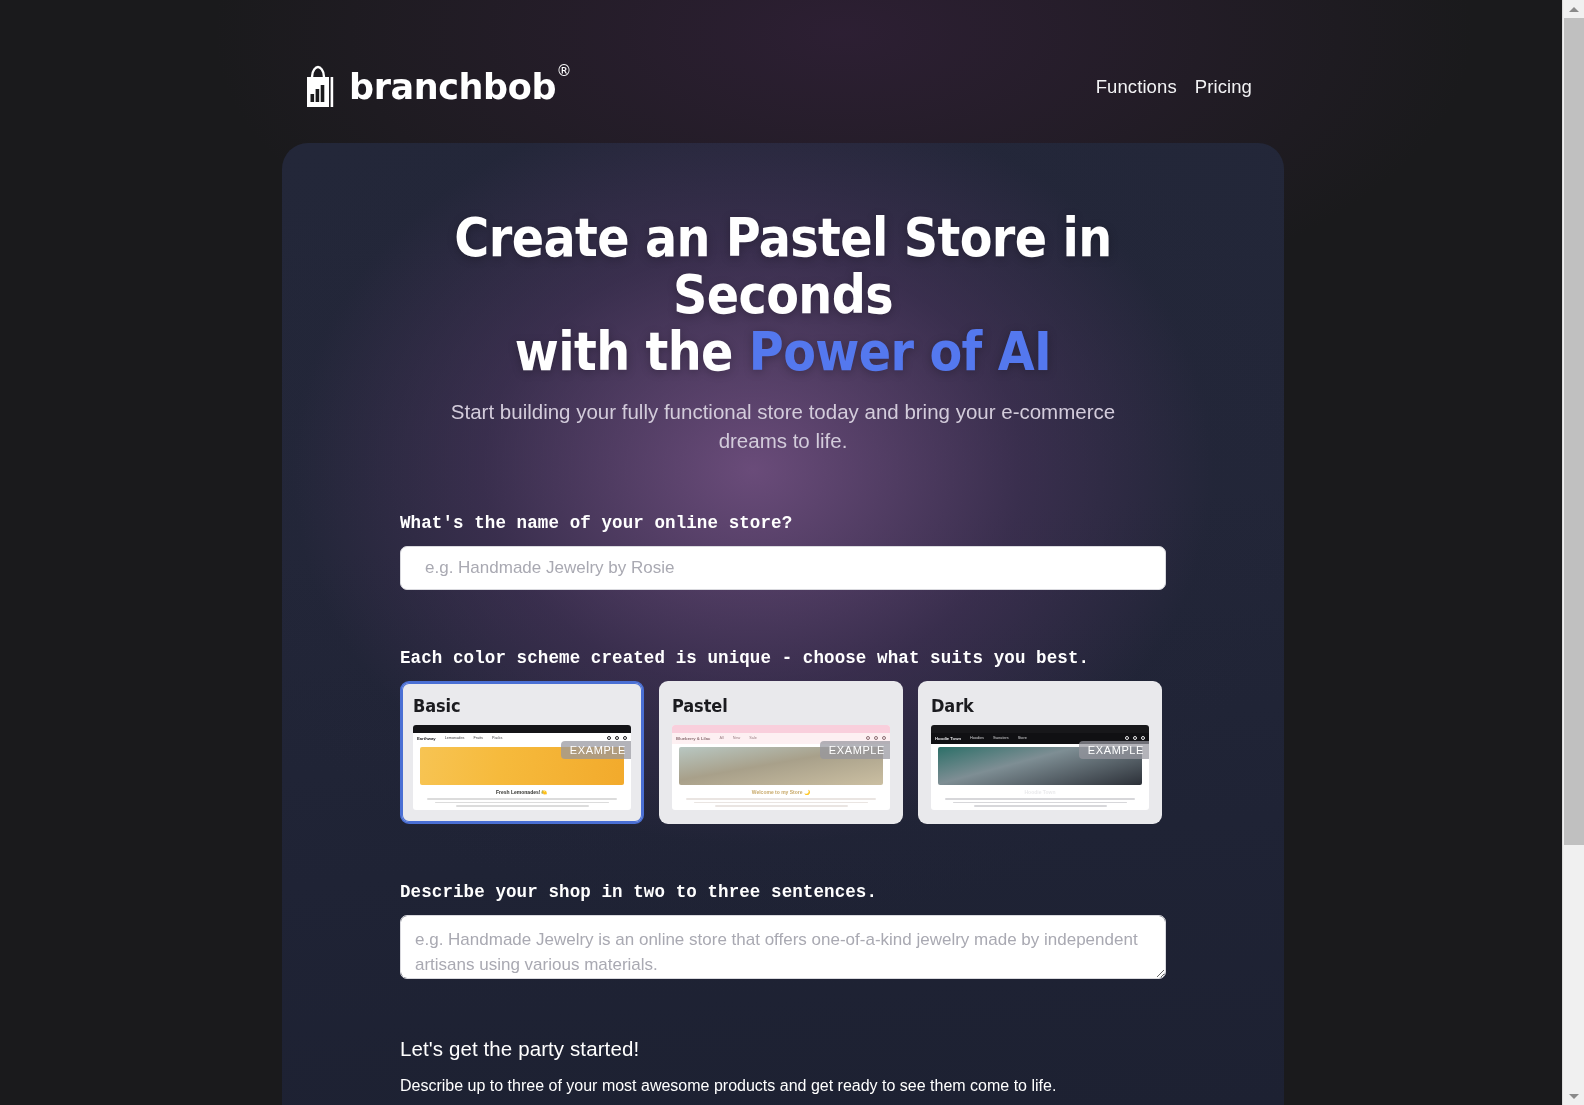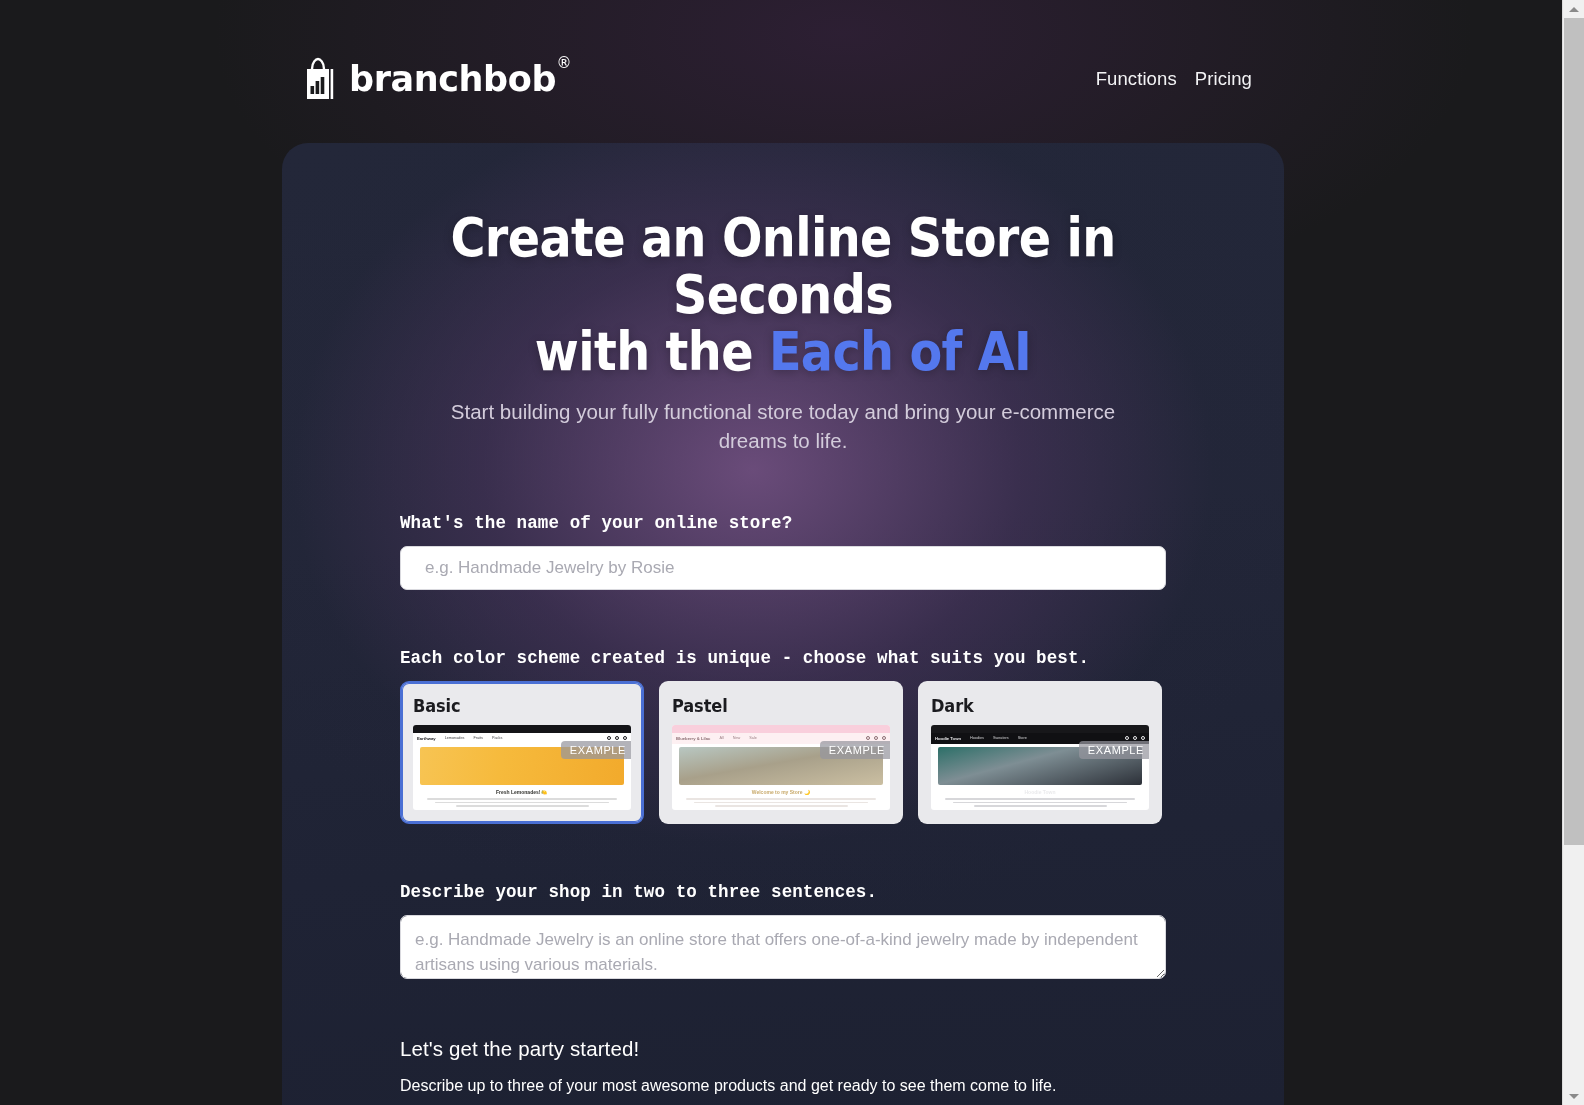--- a/index.html
+++ b/index.html
@@ -28,21 +28,21 @@
     height: 1105px;
     background:
       radial-gradient(900px 420px at 54% 3%, rgba(60,35,70,0.55) 0%, rgba(26,26,28,0) 70%),
       #1a1a1c;
     overflow: hidden;
   }
 
   
   #header {
     position: absolute;
-    top: 0; left: 0;
+    top: 8px; left: 0;
     width: 1562px;
     height: 158px;
     display: flex;
     align-items: center;
     padding: 0 310px 0 300px;
   }
 
   .brand {
     display: flex;
     align-items: center;
@@ -334,22 +334,22 @@
         <a class="nav-link" href="#">Functions</a>
         <a class="nav-link" href="#">Pricing</a>
       </div>
 
     </div>
 
     <div id="hero-card">
       <div id="hero-inner">
 
         <h1 id="headline">
-          <span>Create an Online Store in Seconds</span><br>
-          <span>with the </span><span class="accent">Each of AI</span>
+          <span>Create an Pastel Store in Seconds</span><br>
+          <span>with the </span><span class="accent">Power of AI</span>
         </h1>
 
         <p id="subheadline">Start building your fully functional store today and bring your e-commerce dreams to life.</p>
 
         <div class="field-block">
           <div class="field-label">What's the name of your online store?</div>
           <input class="text-input" type="text" placeholder="e.g. Handmade Jewelry by Rosie" style="">
         </div>
 
         <div class="field-block">

